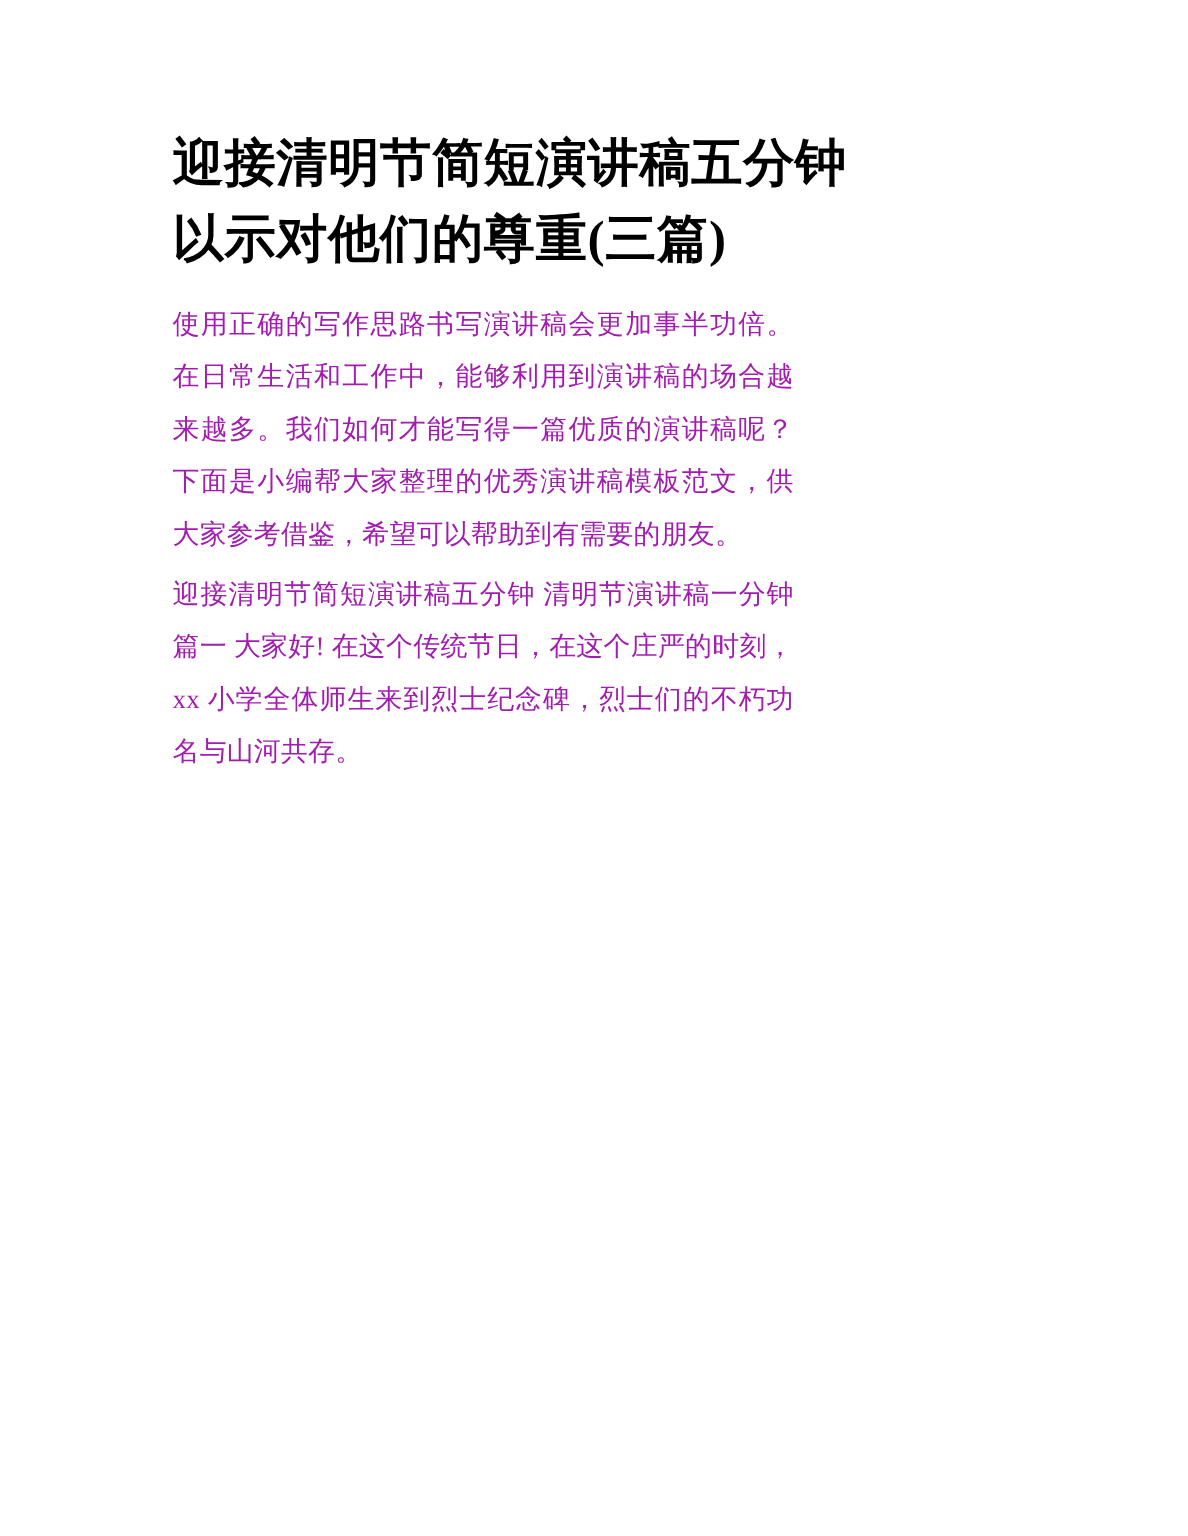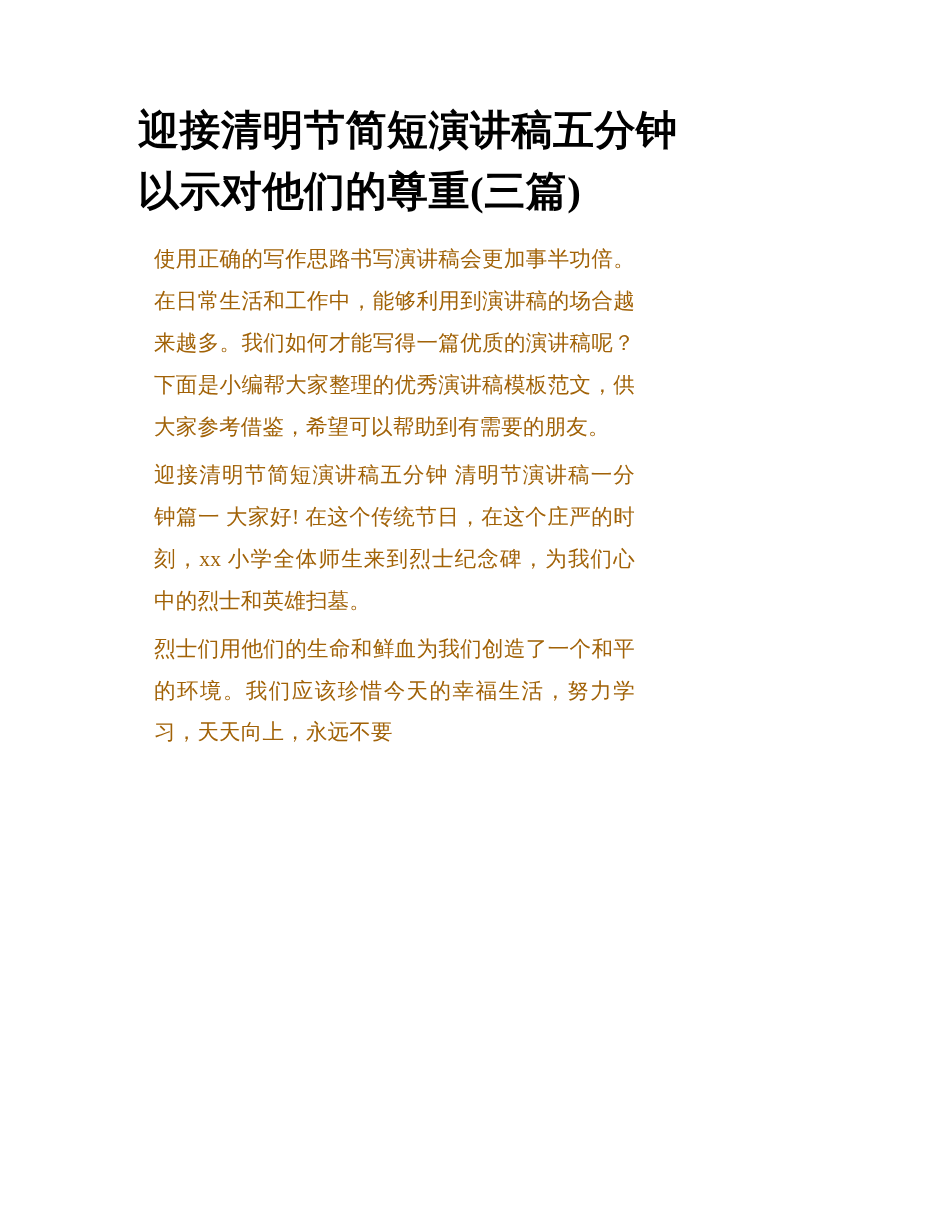--- a/index.html
+++ b/index.html
@@ -30,34 +30,33 @@
     margin: 0 0 18px 0;
     color: #000;
   }
   .doc-title .line {
     display: block;
     white-space: nowrap;
   }
   .para {
     font-size: 21.5px;
     line-height: 1.95;
-    margin: 0 0 6px 16px;
+    margin: 0 0 6px 0;
     text-align: justify;
     text-justify: inter-ideograph;
     letter-spacing: 0.2px;
-    color: #a16207;
+    color: #a21caf;
   }
 </style>
 </head>
 <body>
 
 <div class="page">
 
   <h1 class="doc-title">
     <span class="line">迎接清明节简短演讲稿五分钟</span>
     <span class="line">以示对他们的尊重(三篇)</span>
   </h1>
 
   <p class="para">使用正确的写作思路书写演讲稿会更加事半功倍。在日常生活和工作中，能够利用到演讲稿的场合越来越多。我们如何才能写得一篇优质的演讲稿呢？下面是小编帮大家整理的优秀演讲稿模板范文，供大家参考借鉴，希望可以帮助到有需要的朋友。</p>
-  <p class="para">迎接清明节简短演讲稿五分钟 清明节演讲稿一分钟篇一 大家好! 在这个传统节日，在这个庄严的时刻，xx 小学全体师生来到烈士纪念碑，为我们心中的烈士和英雄扫墓。</p>
-  <p class="para">烈士们用他们的生命和鲜血为我们创造了一个和平的环境。我们应该珍惜今天的幸福生活，努力学习，天天向上，永远不要</p>
+  <p class="para">迎接清明节简短演讲稿五分钟 清明节演讲稿一分钟篇一 大家好! 在这个传统节日，在这个庄严的时刻，xx 小学全体师生来到烈士纪念碑，烈士们的不朽功名与山河共存。</p>
 
 </div>
 
 </body></html>

